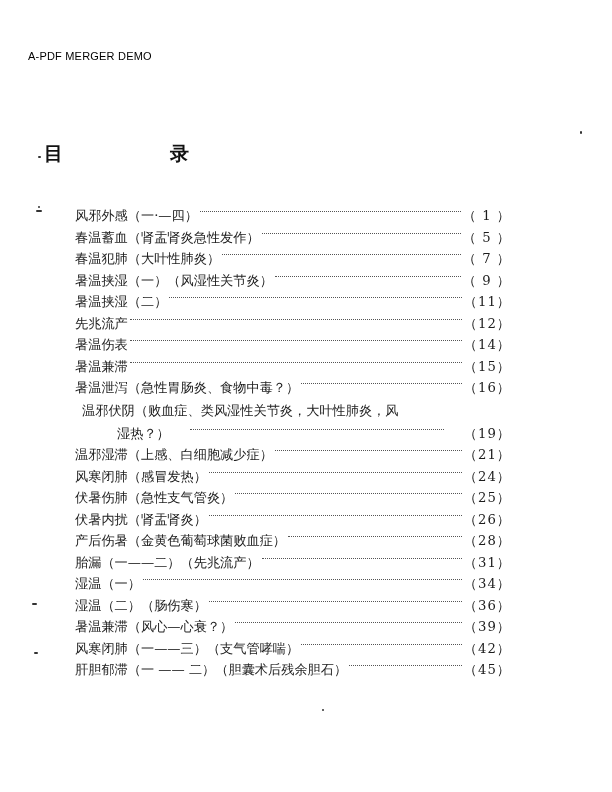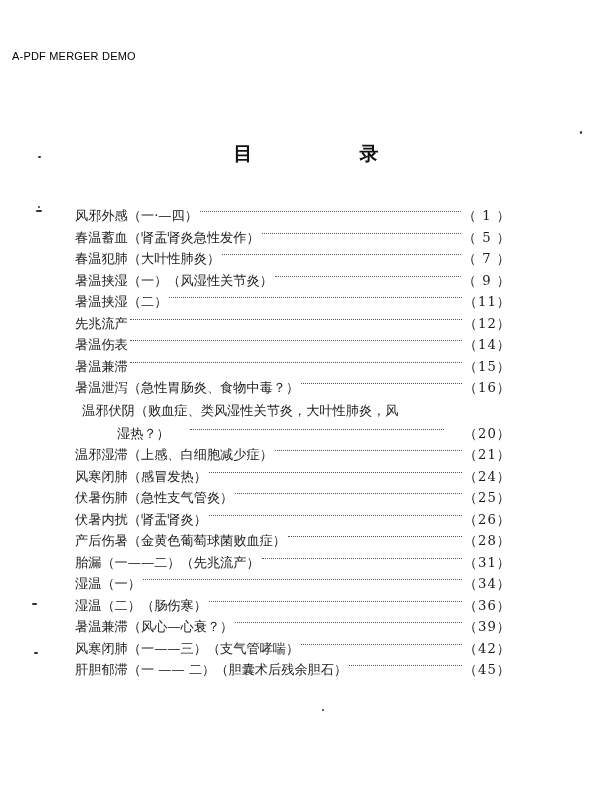--- a/index.html
+++ b/index.html
@@ -1,25 +1,25 @@
 <!DOCTYPE html>
 <html><head>
 <meta charset="utf-8">
 <style>
   html, body { margin:0; padding:0; }
   body {
     width:612px; height:792px; background:#ffffff; position:relative; overflow:hidden;
     font-family:"DejaVu Serif", serif; color:#1a1a1a;
   }
   .watermark {
-    position:absolute; left:12px; top:50px;
+    position:absolute; left:28px; top:50px;
     font-family:"Liberation Sans", sans-serif; font-size:11px; color:#000; letter-spacing:0.2px;
   }
   .title {
-    position:absolute; left:0; width:612px; top:141px; text-align:center;
+    position:absolute; left:0; width:612px; top:141px; 
     font-family:"DejaVu Sans", sans-serif; font-weight:bold; font-size:19px; letter-spacing:44px;
     padding-left:44px; box-sizing:border-box; color:#111;
   }
   .toc { position:absolute; left:75px; top:205px; width:436px; }
   .row {
     display:flex; align-items:center; height:21.5px; line-height:21.5px;
     font-size:13.2px; white-space:nowrap; color:#1c1c1c;
   }
   .row .label { flex:0 0 auto; }
   .row .leader {
@@ -90,21 +90,21 @@
       <span class="label">暑温泄泻（急性胃肠炎、食物中毒？）</span>
       <span class="leader"></span>
       <span class="page">（16）</span>
     </div>
   <div class="row wrap-first">
       <span class="label">温邪伏阴（败血症、类风湿性关节炎，大叶性肺炎，风</span>
     </div>
   <div class="row wrap-cont">
       <span class="label">湿热？）</span>
       <span class="leader"></span>
-      <span class="page">（20）</span>
+      <span class="page">（19）</span>
     </div>
   <div class="row">
       <span class="label">温邪湿滞（上感、白细胞减少症）</span>
       <span class="leader"></span>
       <span class="page">（21）</span>
     </div>
   <div class="row">
       <span class="label">风寒闭肺（感冒发热）</span>
       <span class="leader"></span>
       <span class="page">（24）</span>

